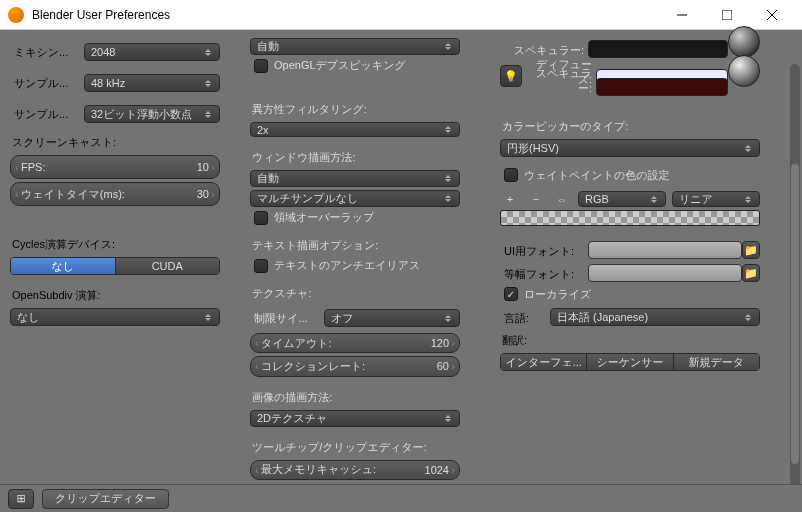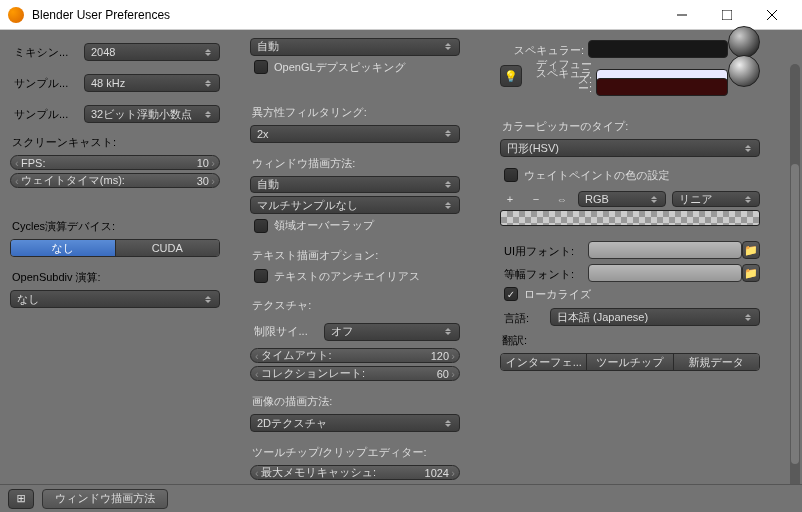--- a/index.html
+++ b/index.html
@@ -22,21 +22,21 @@
 
 .row { display: flex; align-items: center; height: 28px; gap: 4px; }
 .row .lbl { width: 70px; color: #000; padding-left: 4px; overflow: hidden; white-space: nowrap; }
 
 .sel { background: linear-gradient(#525252, #3d3d3d); border: 1px solid #2a2a2a; border-radius: 4px; height: 18px; display: flex; align-items: center; padding: 0 6px; color: #ddd; position: relative; cursor: pointer; }
 .sel .txt { flex: 1; }
 .sel .arr { width: 10px; display: flex; flex-direction: column; align-items: center; gap: 0; }
 .sel .arr::before { content: ''; border: 3px solid transparent; border-bottom: 3px solid #aaa; margin-bottom: 1px; }
 .sel .arr::after { content: ''; border: 3px solid transparent; border-top: 3px solid #aaa; }
 
-.num { background: linear-gradient(#606060, #4a4a4a); border: 1px solid #2a2a2a; border-radius: 9px; height: 15px; display: flex; align-items: center; padding: 0 10px; color: #ddd; cursor: pointer; position: relative; }
+.num { background: linear-gradient(#606060, #4a4a4a); border: 1px solid #2a2a2a; border-radius: 9px; height: 24px; display: flex; align-items: center; padding: 0 10px; color: #ddd; cursor: pointer; position: relative; }
 .num .nl { flex: 1; }
 .num .nv { }
 .num::before { content: '‹'; position: absolute; left: 4px; color: #888; }
 .num::after { content: '›'; position: absolute; right: 4px; color: #888; }
 
 .chk { display: flex; align-items: center; gap: 6px; height: 18px; padding-left: 4px; }
 .chk .box { width: 14px; height: 14px; background: linear-gradient(#3a3a3a,#2d2d2d); border: 1px solid #1a1a1a; border-radius: 3px; cursor: pointer; display: flex; align-items: center; justify-content: center; }
 .chk .box.on::after { content: '✓'; color: #ddd; font-size: 10px; }
 .chk .cl { color: #ddd; }
 
@@ -268,26 +268,26 @@
     <div class="rrow">
       <div class="rl dk" style="width:50px">言語:</div>
       <div class="sel" style="flex:1">
           <span class="txt">日本語 (Japanese)</span>
           <span class="arr"></span>
         </div>
     </div>
     <div class="label dark">翻訳:</div>
     <div class="seg">
       <div class="sb">インターフェ...</div>
-      <div class="sb">ツールチップ</div>
+      <div class="sb">シーケンサー</div>
       <div class="sb">新規データ</div>
     </div>
   </div>
 
   <div class="scroll">
       <div class="thumb"></div>
     </div>
 </div>
 
 <div class="bottombar">
   <div class="iconbtn" style="width:26px;height:20px">⊞</div>
-  <div class="btn">ウィンドウ描画方法</div>
+  <div class="btn">クリップエディター</div>
 </div>
 
 </body></html>

